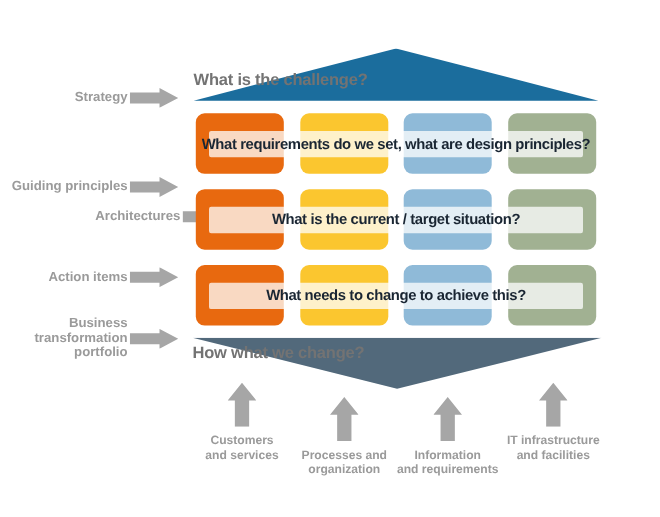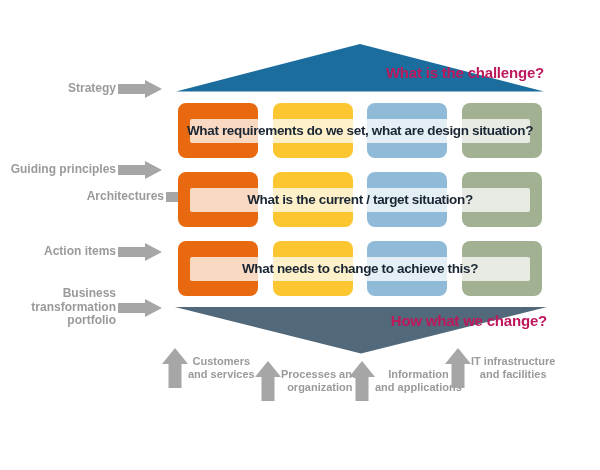--- a/index.html
+++ b/index.html
@@ -36,24 +36,24 @@
     padding-right: 2px;
   }
   .right-arrow-svg { display: block; flex: 0 0 44px; }
 
   
   .roof-svg, .funnel-svg { position: absolute; display: block; }
   .roof-svg   { left: 176px; top: 44px; }
   .funnel-svg { left: 175px; top: 307px; }
   .banner-text {
     position: absolute;
-    color: #be185d;
+    color: #737373;
     font-size: 15px;
     font-weight: bold;
-    text-align: right;
+    text-align: left;
     letter-spacing: -0.2px;
     white-space: nowrap;
   }
   .roof-text   { left: 176px; width: 368px; top: 64px; }
   .funnel-text { left: 175px; width: 372px; top: 312px; }
 
   
   .matrix-row {
     position: absolute;
     left: 178px;
@@ -89,21 +89,22 @@
     font-weight: bold;
     letter-spacing: -0.35px;
     white-space: nowrap;
   }
 
   
   .bottom-item {
     position: absolute;
     width: 116px;
     display: flex;
-    flex-direction: row;
+    flex-direction: column;
+    align-items: center;
   }
   .up-arrow-svg { display: block; }
   .bottom-label {
     margin-top: 7px;
     text-align: center;
     color: var(--label-gray, #9a9a9a);
     font-size: 11px;
     font-weight: 600;
     line-height: 13px;
     white-space: pre-line;
@@ -151,21 +152,21 @@
     <polygon points="184,0 368,47.5 0,47.5" style="fill:var(--roof)"></polygon>
   </svg>
   <div class="banner-text roof-text">What is the challenge?</div>
 
   <div class="matrix-row" style="top:103px;">
     <div class="block c0"></div>
     <div class="block c1"></div>
     <div class="block c2"></div>
     <div class="block c3"></div>
     <div class="qstrip">
-      <span class="qtext">What requirements do we set, what are design situation?</span>
+      <span class="qtext">What requirements do we set, what are design principles?</span>
     </div>
   </div>
   <div class="matrix-row" style="top:172px;">
     <div class="block c0"></div>
     <div class="block c1"></div>
     <div class="block c2"></div>
     <div class="block c3"></div>
     <div class="qstrip">
       <span class="qtext">What is the current / target situation?</span>
     </div>
@@ -197,21 +198,21 @@
         <polygon points="13,0 26,16 19.5,16 19.5,40 6.5,40 6.5,16 0,16" style="fill:var(--arrow-gray)"></polygon>
       </svg>
     <div class="bottom-label">Processes and
 organization</div>
   </div>
   <div class="bottom-item" style="left:349px; top:361px;">
     <svg class="up-arrow-svg" width="26" height="40" viewBox="0 0 26 40">
         <polygon points="13,0 26,16 19.5,16 19.5,40 6.5,40 6.5,16 0,16" style="fill:var(--arrow-gray)"></polygon>
       </svg>
     <div class="bottom-label">Information
-and applications</div>
+and requirements</div>
   </div>
   <div class="bottom-item" style="left:445px; top:348px;">
     <svg class="up-arrow-svg" width="26" height="40" viewBox="0 0 26 40">
         <polygon points="13,0 26,16 19.5,16 19.5,40 6.5,40 6.5,16 0,16" style="fill:var(--arrow-gray)"></polygon>
       </svg>
     <div class="bottom-label">IT infrastructure
 and facilities</div>
   </div>
 
 </div>

